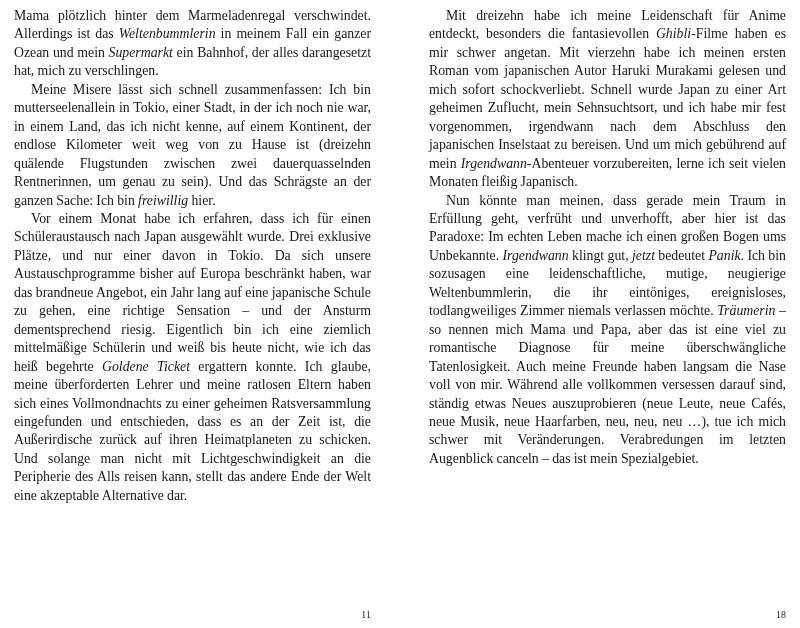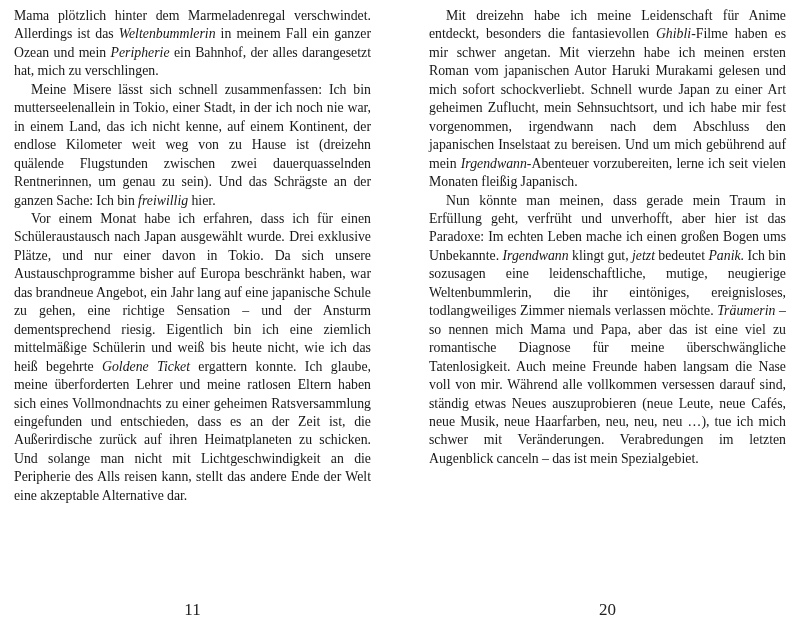--- a/index.html
+++ b/index.html
@@ -44,37 +44,37 @@
     text-indent: 17px;
   }
   .page-text em {
     font-style: italic;
   }
   .page-number {
     position: absolute;
     bottom: 8px;
     left: 0;
     width: 100%;
-    text-align: center;
-    font-size: 17px;
+    text-align: right;
+    font-size: 10px;
     color: #222222;
   }
 </style>
 </head>
 <body>
 
 <div class="spread">
   <div class="page">
     <div class="page-text">
-        <p><span>Mama plötzlich hinter dem Marmeladenregal verschwindet. Allerdings ist das </span><em>Weltenbummlerin</em><span> in meinem Fall ein ganzer Ozean und mein </span><em>Peripherie</em><span> ein Bahnhof, der alles darangesetzt hat, mich zu verschlingen.</span></p>
+        <p><span>Mama plötzlich hinter dem Marmeladenregal verschwindet. Allerdings ist das </span><em>Weltenbummlerin</em><span> in meinem Fall ein ganzer Ozean und mein </span><em>Supermarkt</em><span> ein Bahnhof, der alles darangesetzt hat, mich zu verschlingen.</span></p>
         <p class="indent"><span>Meine Misere lässt sich schnell zusammenfassen: Ich bin mutterseelenallein in Tokio, einer Stadt, in der ich noch nie war, in einem Land, das ich nicht kenne, auf einem Kontinent, der endlose Kilometer weit weg von zu Hause ist (dreizehn quälende Flugstunden zwischen zwei dauerquasselnden Rentnerinnen, um genau zu sein). Und das Schrägste an der ganzen Sache: Ich bin </span><em>freiwillig</em><span> hier.</span></p>
         <p class="indent"><span>Vor einem Monat habe ich erfahren, dass ich für einen Schüleraustausch nach Japan ausgewählt wurde. Drei exklusive Plätze, und nur einer davon in Tokio. Da sich unsere Austauschprogramme bisher auf Europa beschränkt haben, war das brandneue Angebot, ein Jahr lang auf eine japanische Schule zu gehen, eine richtige Sensation – und der Ansturm dementsprechend riesig. Eigentlich bin ich eine ziemlich mittelmäßige Schülerin und weiß bis heute nicht, wie ich das heiß begehrte </span><em>Goldene Ticket</em><span> ergattern konnte. Ich glaube, meine überforderten Lehrer und meine ratlosen Eltern haben sich eines Vollmondnachts zu einer geheimen Ratsversammlung eingefunden und entschieden, dass es an der Zeit ist, die Außerirdische zurück auf ihren Heimatplaneten zu schicken. Und solange man nicht mit Lichtgeschwindigkeit an die Peripherie des Alls reisen kann, stellt das andere Ende der Welt eine akzeptable Alternative dar.</span></p>
       </div>
     <div class="page-number">11</div>
   </div>
   <div class="page">
     <div class="page-text">
         <p class="indent"><span>Mit dreizehn habe ich meine Leidenschaft für Anime entdeckt, besonders die fantasievollen </span><em>Ghibli</em><span>-Filme haben es mir schwer angetan. Mit vierzehn habe ich meinen ersten Roman vom japanischen Autor Haruki Murakami gelesen und mich sofort schockverliebt. Schnell wurde Japan zu einer Art geheimen Zuflucht, mein Sehnsuchtsort, und ich habe mir fest vorgenommen, irgendwann nach dem Abschluss den japanischen Inselstaat zu bereisen. Und um mich gebührend auf mein </span><em>Irgendwann</em><span>-Abenteuer vorzubereiten, lerne ich seit vielen Monaten fleißig Japanisch.</span></p>
         <p class="indent"><span>Nun könnte man meinen, dass gerade mein Traum in Erfüllung geht, verfrüht und unverhofft, aber hier ist das Paradoxe: Im echten Leben mache ich einen großen Bogen ums Unbekannte. </span><em>Irgendwann</em><span> klingt gut, </span><em>jetzt</em><span> bedeutet </span><em>Panik</em><span>. Ich bin sozusagen eine leidenschaftliche, mutige, neugierige Weltenbummlerin, die ihr eintöniges, ereignisloses, todlangweiliges Zimmer niemals verlassen möchte. </span><em>Träumerin</em><span> – so nennen mich Mama und Papa, aber das ist eine viel zu romantische Diagnose für meine überschwängliche Tatenlosigkeit. Auch meine Freunde haben langsam die Nase voll von mir. Während alle vollkommen versessen darauf sind, ständig etwas Neues auszuprobieren (neue Leute, neue Cafés, neue Musik, neue Haarfarben, neu, neu, neu …), tue ich mich schwer mit Veränderungen. Verabredungen im letzten Augenblick canceln – das ist mein Spezialgebiet.</span></p>
       </div>
-    <div class="page-number">20</div>
+    <div class="page-number">18</div>
   </div>
 </div>
 
 </body></html>

